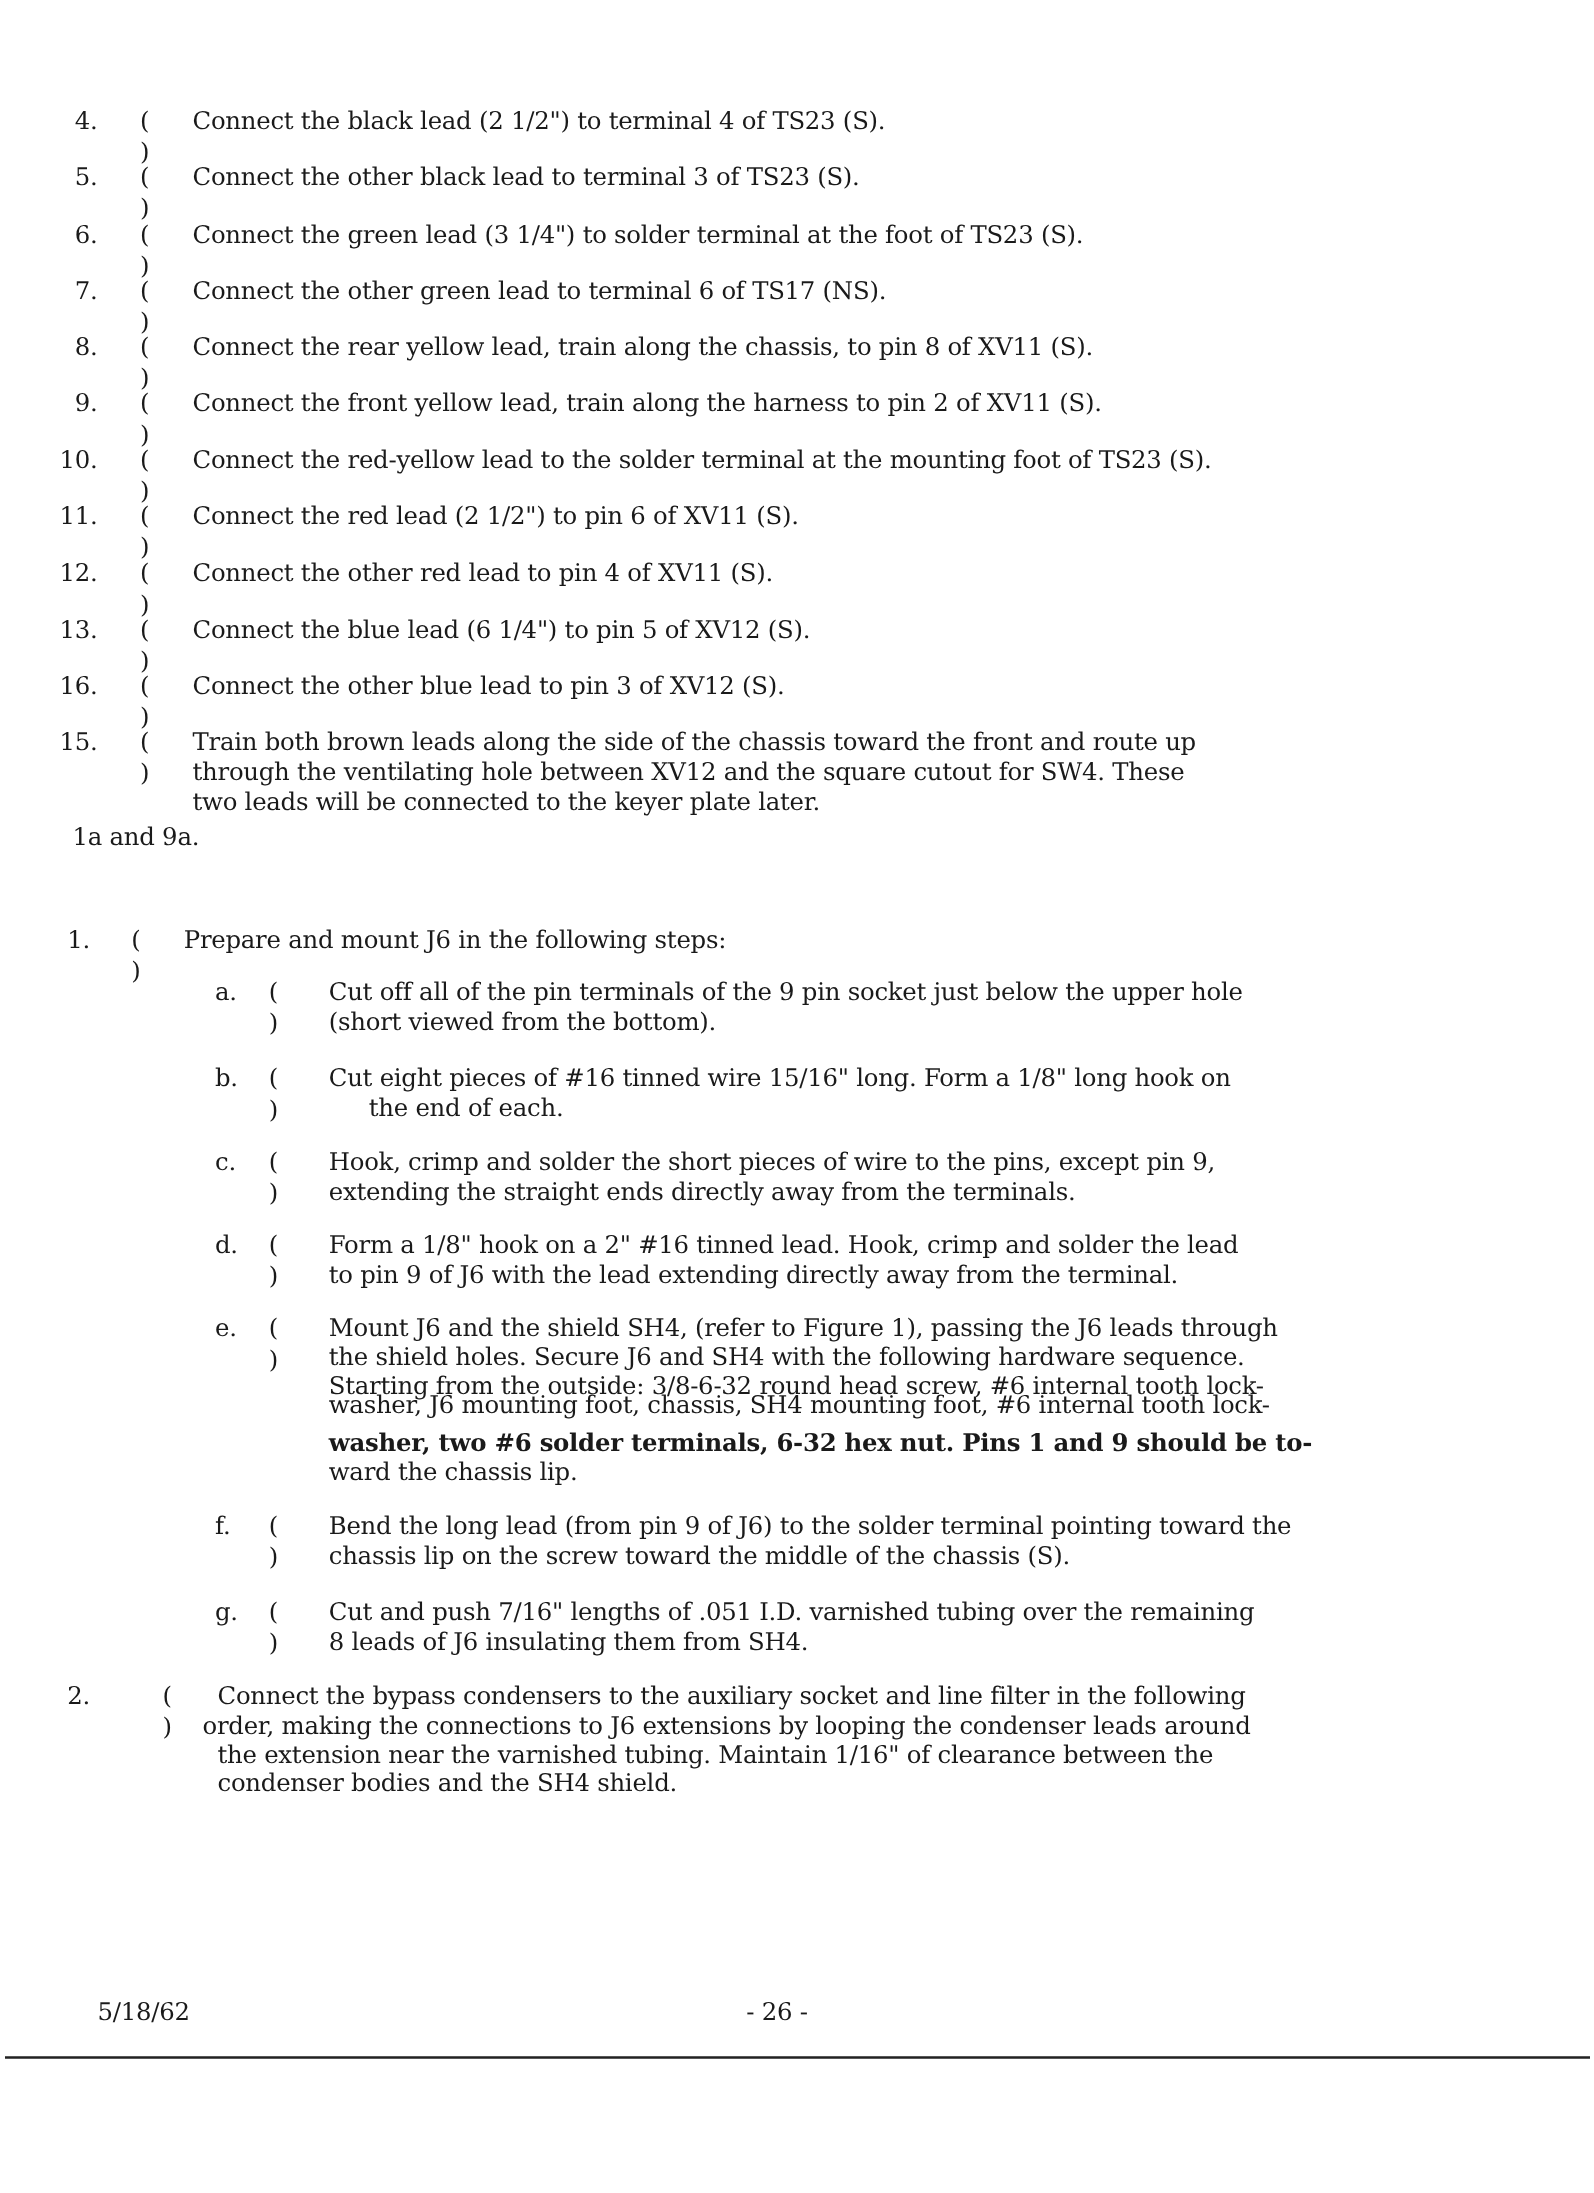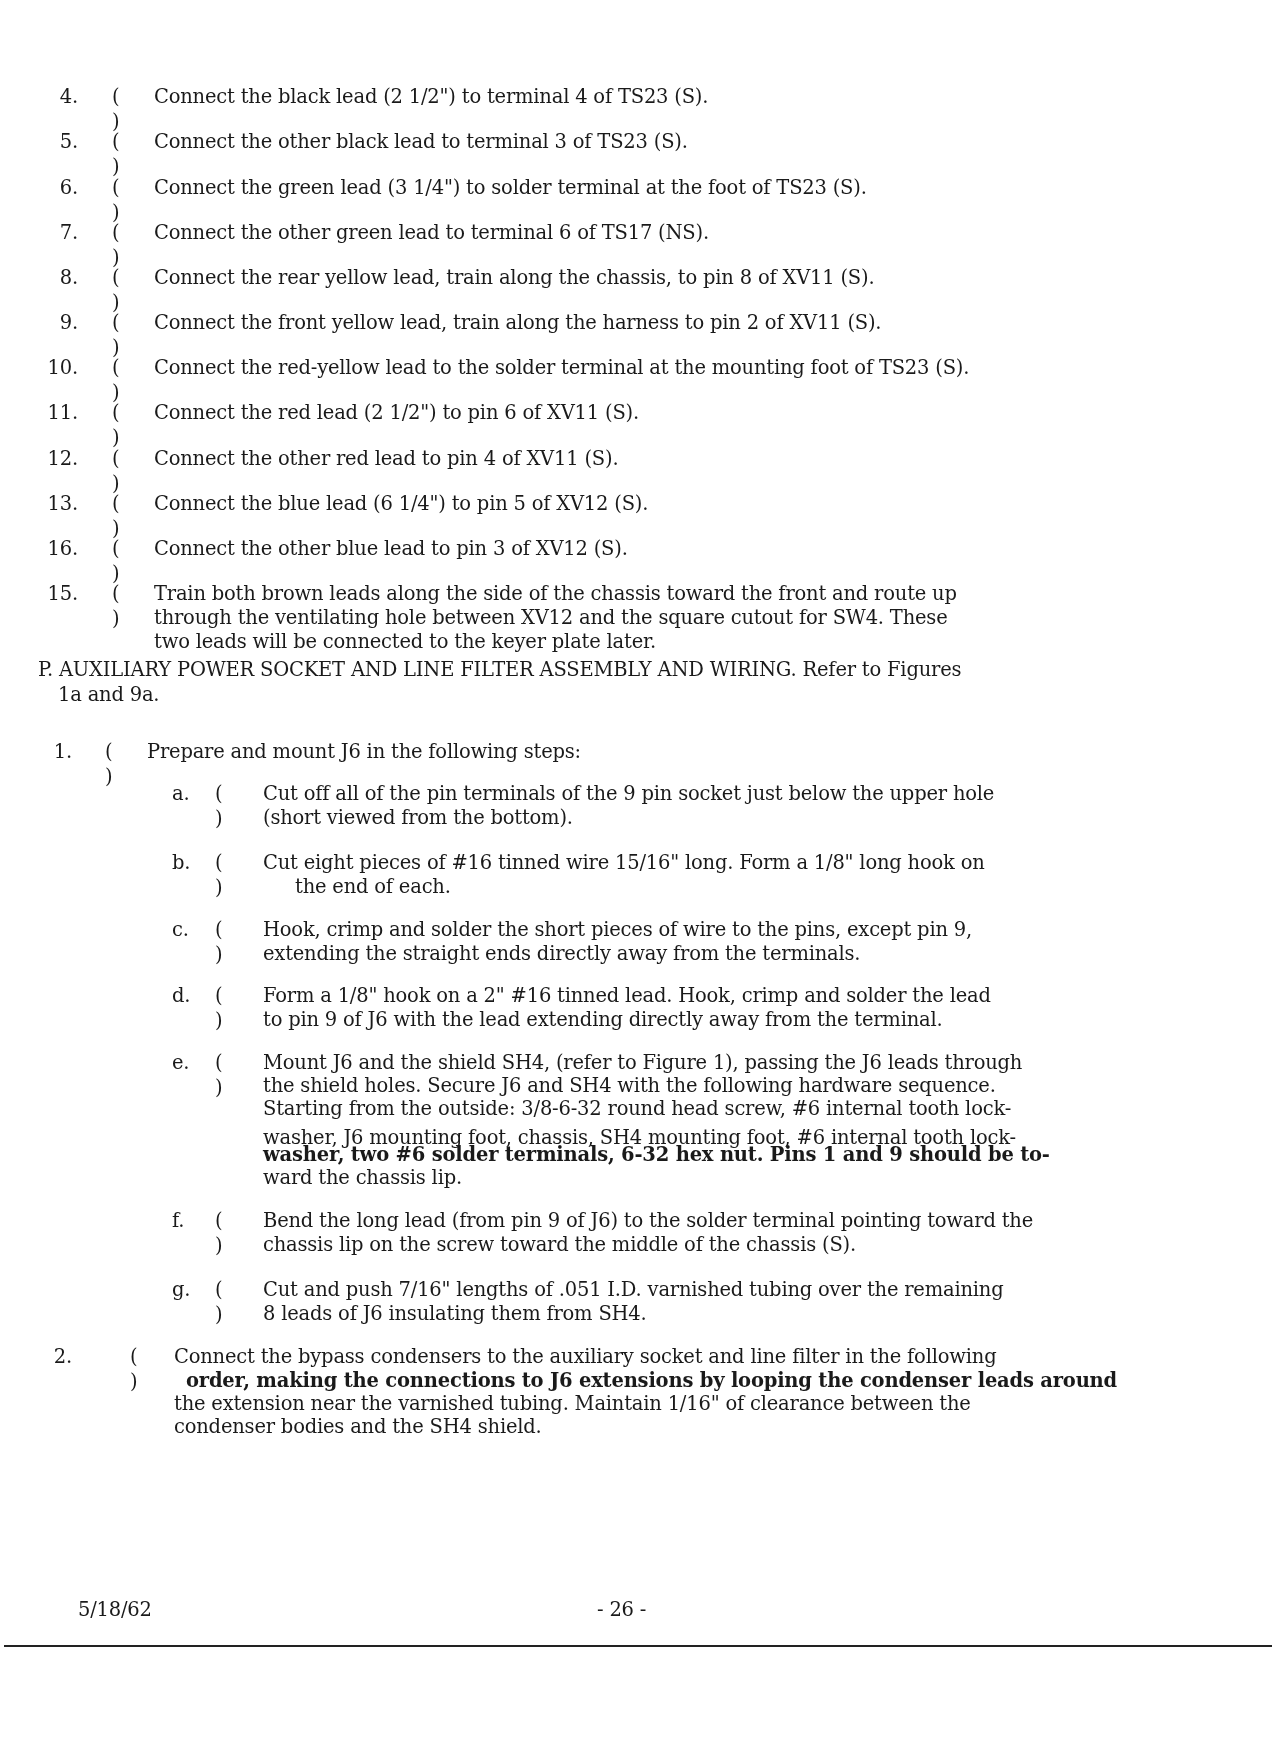--- a/index.html
+++ b/index.html
@@ -101,21 +101,20 @@
   </div>
   <div class="step main" style="left:38px; top:581px;">
     <span class="num">15.</span>
     <span class="chk">( )</span>
     <span class="txt">Train both brown leads along the side of the chassis toward the front and route up</span>
     <span class="txt" style="top:24px;">through the ventilating hole between XV12 and the square cutout for SW4.  These</span>
     <span class="txt" style="top:48px;">two leads will be connected to the keyer plate later.</span>
   </div>
 
   <div class="heading" style="top:657px;">
-    <span>P. AUXILIARY POWER SOCKET AND LINE FILTER ASSEMBLY AND WIRING.  Refer to Figures</span>
     <span class="cont">1a and 9a.</span>
   </div>
 
   <div class="step pstep" style="left:50px; top:739px;">
     <span class="num">1.</span>
     <span class="chk">( )</span>
     <span class="txt">Prepare and mount J6 in the following steps:</span>
   </div>
 
   <div class="step sub" style="left:172px; top:781px;">
@@ -141,42 +140,42 @@
     <span class="chk">( )</span>
     <span class="txt">Form a 1/8" hook on a 2" #16 tinned lead.  Hook, crimp and solder the lead</span>
     <span class="txt" style="top:24px;">to pin 9 of J6 with the lead extending directly away from the terminal.</span>
   </div>
   <div class="step sub" style="left:172px; top:1050px;">
     <span class="num">e.</span>
     <span class="chk">( )</span>
     <span class="txt">Mount J6 and the shield SH4, (refer to Figure 1), passing the J6 leads through</span>
     <span class="txt" style="top:23px;">the shield holes.  Secure J6 and SH4 with the following hardware sequence.</span>
     <span class="txt" style="top:46px;">Starting from the outside: 3/8-6-32 round head screw, #6 internal tooth lock-</span>
-    <span class="txt" style="top:75px;">washer, J6 mounting foot, chassis, SH4 mounting foot, #6 internal tooth lock-</span>
+    <span class="txt" style="top:61px;">washer, J6 mounting foot, chassis, SH4 mounting foot, #6 internal tooth lock-</span>
     <span class="txt" style="top:92px;font-weight:bold;">washer, two #6 solder terminals, 6-32 hex nut.  Pins 1 and 9 should be to-</span>
     <span class="txt" style="top:115px;">ward the chassis lip.</span>
   </div>
   <div class="step sub" style="left:172px; top:1208px;">
     <span class="num">f.</span>
     <span class="chk">( )</span>
     <span class="txt">Bend the long lead (from pin 9 of J6) to the solder terminal pointing toward the</span>
     <span class="txt" style="top:24px;">chassis lip on the screw toward the middle of the chassis (S).</span>
   </div>
   <div class="step sub" style="left:172px; top:1277px;">
     <span class="num">g.</span>
     <span class="chk">( )</span>
     <span class="txt">Cut and push 7/16" lengths of .051 I.D. varnished tubing over the remaining</span>
     <span class="txt" style="top:24px;">8 leads of J6 insulating them from SH4.</span>
   </div>
 
   <div class="step pstep" style="left:50px; top:1344px;">
     <span class="num">2.</span>
     <span class="chk" style="left:80px;">( )</span>
     <span class="txt" style="left:124px;text-align:right;">Connect the bypass condensers to the auxiliary socket and line filter in the following</span>
-    <span class="txt" style="left:136px; top:24px;font-weight:bold;">order, making the connections to J6 extensions by looping the condenser leads around</span>
+    <span class="txt" style="left:112px; top:24px;">order, making the connections to J6 extensions by looping the condenser leads around</span>
     <span class="txt" style="left:124px; top:47px;">the extension near the varnished tubing.  Maintain 1/16" of clearance between the</span>
     <span class="txt" style="left:124px; top:70px;">condenser bodies and the SH4 shield.</span>
   </div>
 
   <div class="footer-date">5/18/62</div>
   <div class="footer-page">- 26 -</div>
   <div class="footer-rule"></div>
 
 </div>
 

